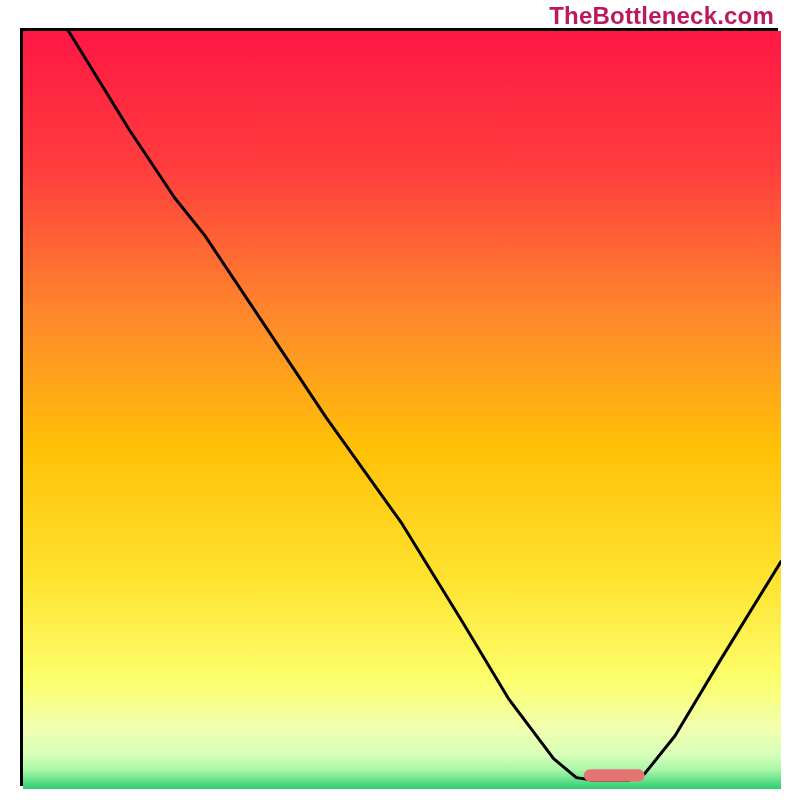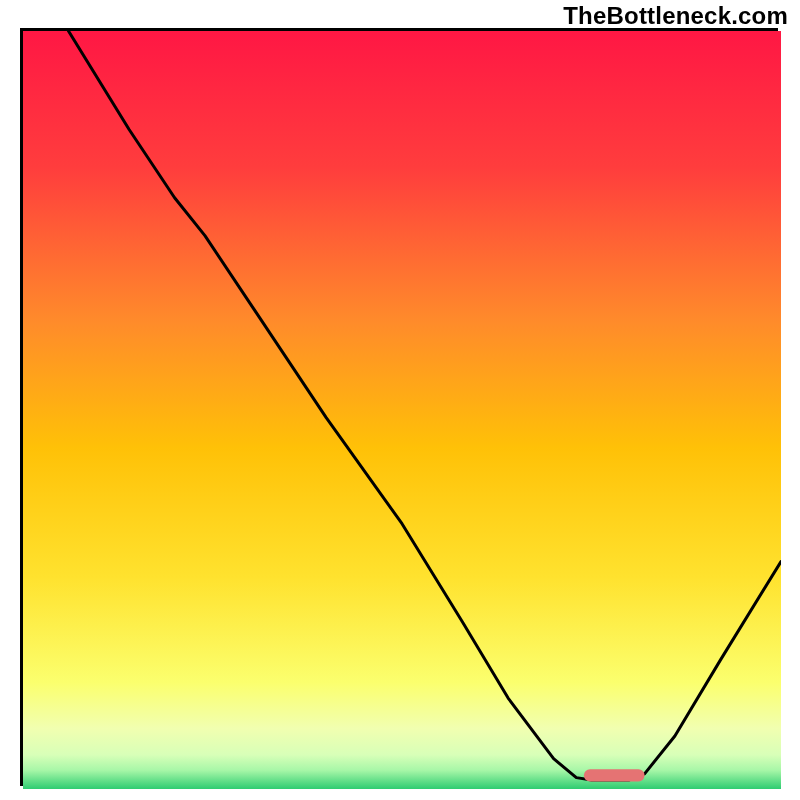--- a/index.html
+++ b/index.html
@@ -11,25 +11,25 @@
     background: #ffffff;
   }
   .wrap {
     position: relative;
     width: 800px;
     height: 800px;
   }
   .watermark {
     position: absolute;
     top: 2px;
-    right: 12px;
+    right: 26px;
     font-family: Arial, Helvetica, sans-serif;
     font-size: 24px;
     font-weight: 600;
-    color: #000000;
+    color: #be185d;
     letter-spacing: 0.2px;
   }
   .plot {
     position: absolute;
     left: 20px;
     top: 28px;
     width: 758px;
     height: 758px;
     box-sizing: border-box;
     border: 3.5px solid #000;

